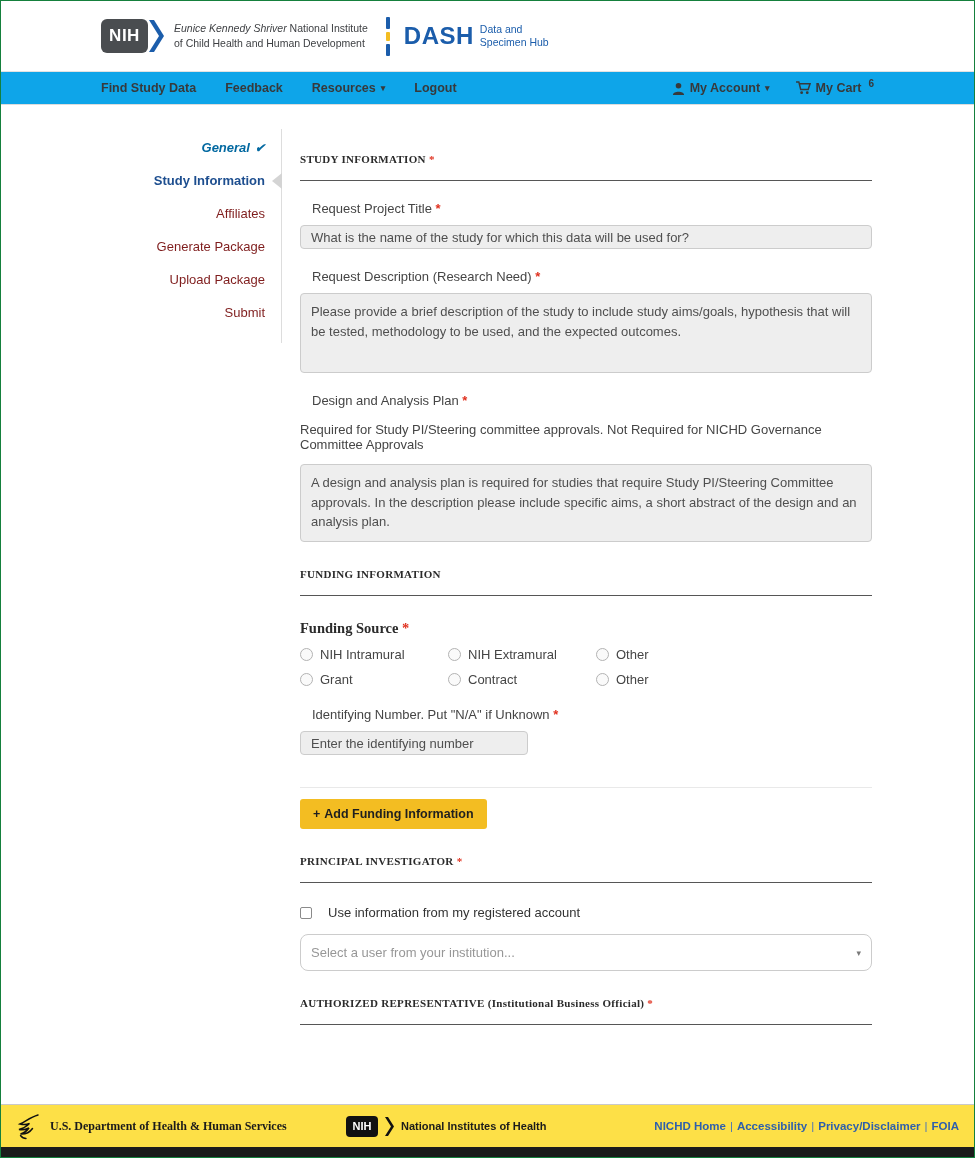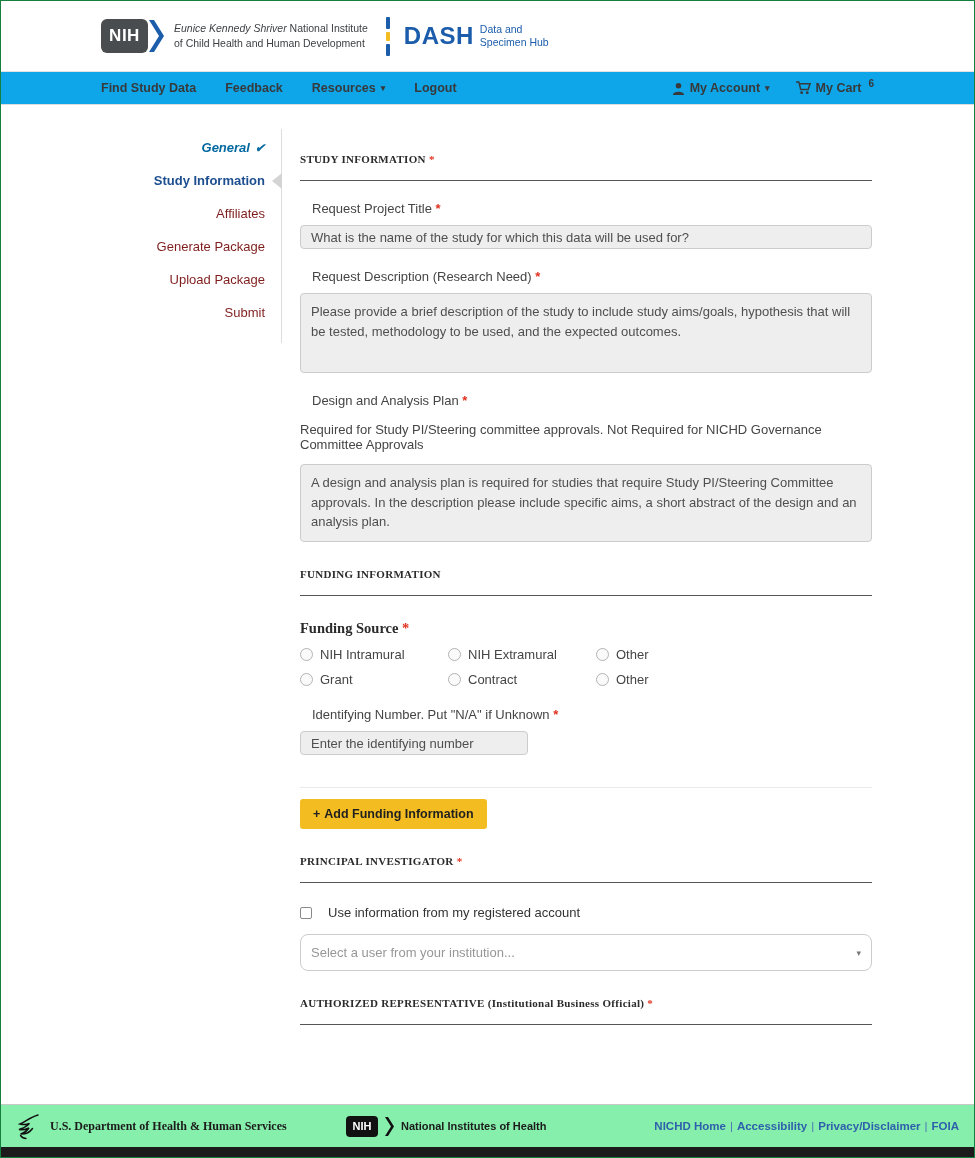--- a/index.html
+++ b/index.html
@@ -72,21 +72,21 @@
   .add-btn { margin-top:11px; }
   .plus { font-weight:700; margin-right:4px; }
 
   .checkbox-row { margin-top:22px; display:flex; align-items:center; gap:16px; font-size:13px; color:#333; cursor:pointer; }
   .checkbox { width:12px; height:12px; border:1px solid #8a8a8a; border-radius:2px; background:#fff; flex:0 0 12px; }
 
   .select { margin-top:14px; height:37px; background:#fff; border:1px solid #ccc; border-radius:8px; display:flex; align-items:center; justify-content:space-between; padding:0 10px; font-size:13px; color:#979797; cursor:pointer; }
   .select .caret { color:#7a7a7a; }
 
   
-  .site-footer { border-top:1px solid #c9c9c9; height:43px; display:flex; align-items:center; padding:0 15px; position:relative; background:#86efac; }
+  .site-footer { border-top:1px solid #c9c9c9; height:43px; display:flex; align-items:center; padding:0 15px; position:relative; background:#fde047; }
   .hhs { display:flex; align-items:center; gap:8px; }
   .hhs-label { font-family:"Liberation Serif", serif; font-size:12px; font-weight:700; color:#1b1b1b; }
   .nih-footer { position:absolute; left:345px; display:flex; align-items:center; gap:7px; }
   .nih-box-sm { width:32px; height:21px; background:#111; border-radius:4px; color:#fff; font-weight:700; font-size:11px; display:flex; align-items:center; justify-content:center; }
   .nih-label { font-size:11px; font-weight:600; color:#1b1b1b; }
   .foot-links { margin-left:auto; font-size:11.5px; font-weight:700; color:#2E5FAC; }
   .foot-links a { color:#2E5FAC; text-decoration:none; cursor:pointer; }
   .foot-sep { font-weight:400; color:#4b74b7; margin:0 4px; }
   .black-bar { height:10px; background:#1b1b1b; }
 </style>

